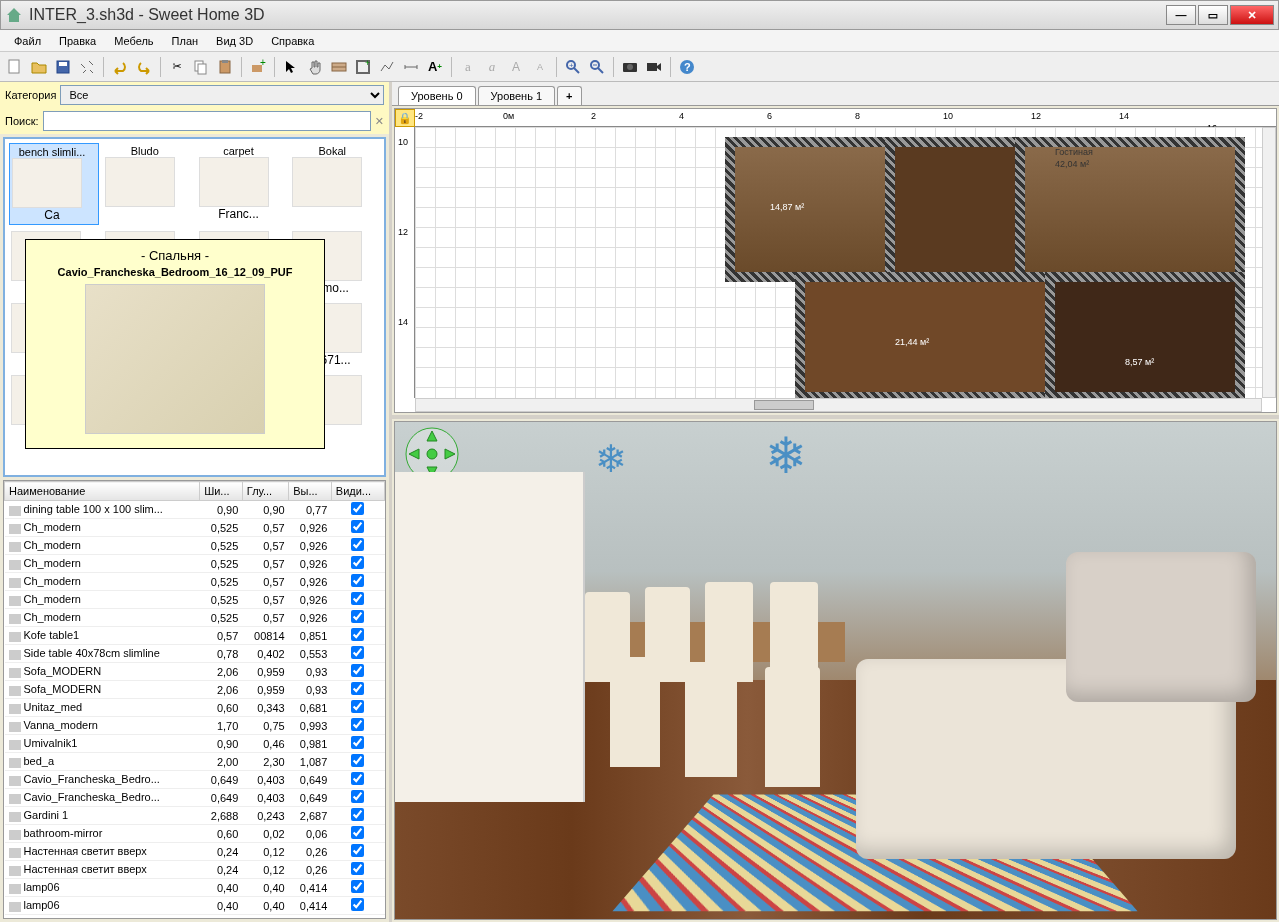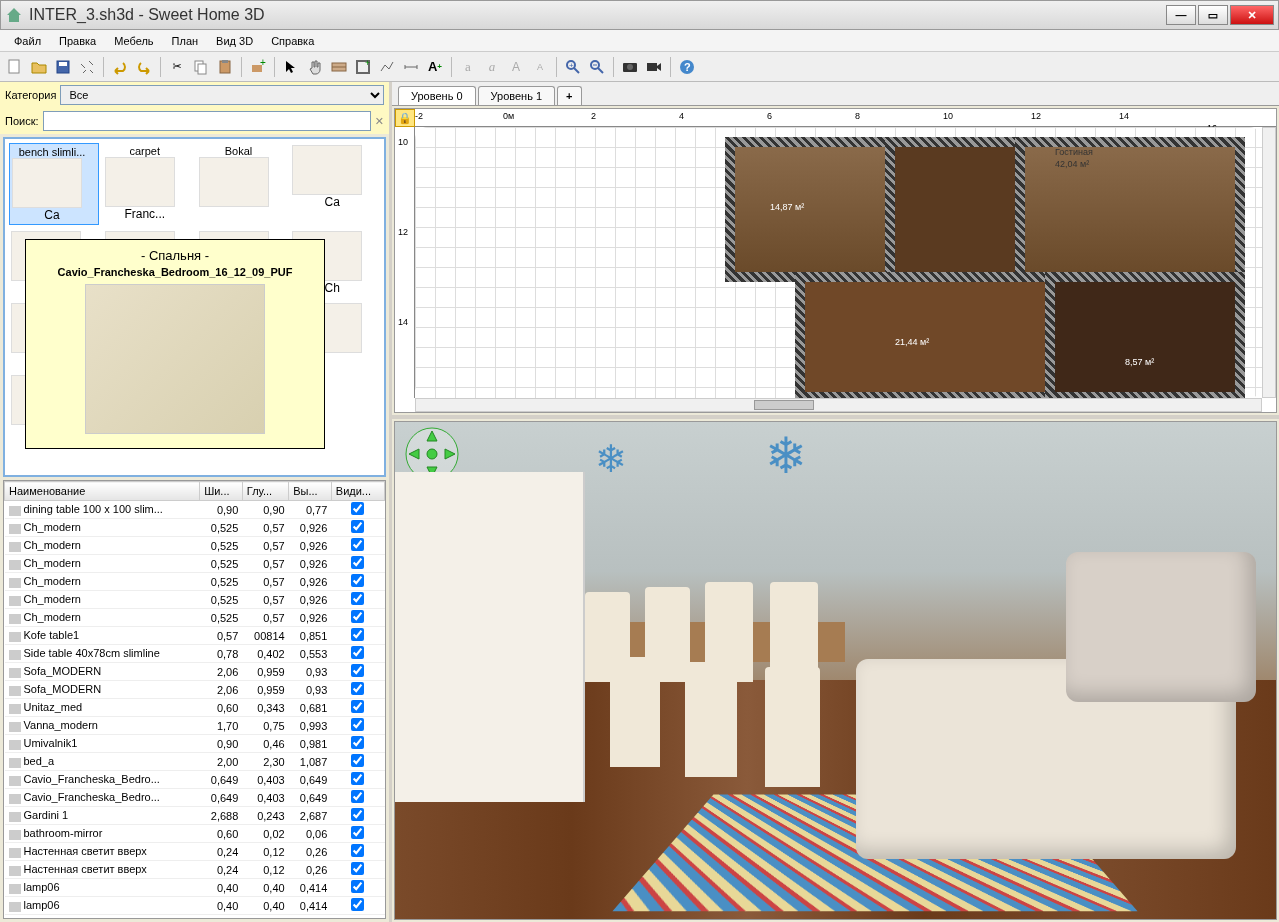--- a/index.html
+++ b/index.html
@@ -41,21 +41,21 @@
 .tabs-row { height: 24px; display: flex; align-items: flex-end; padding-left: 6px; background: #efefef; border-bottom: 1px solid #999; }
 .tab { padding: 3px 12px; border: 1px solid #999; border-bottom: none; background: #f8f8f8; margin-right: 2px; border-radius: 3px 3px 0 0; cursor: pointer; font-size: 11px; }
 .tab.active { background: #fff; }
 .tab.add { padding: 3px 8px; font-weight: bold; }
 .plan-area { flex: 0 0 305px; background: #fff; border: 1px solid #999; margin: 2px; position: relative; overflow: hidden; }
 .ruler-h { position: absolute; top: 0; left: 20px; right: 0; height: 18px; background: #fff; border-bottom: 1px solid #888; font-size: 9px; display: flex; }
 .ruler-h span { position: absolute; top: 2px; }
 .ruler-v { position: absolute; top: 18px; left: 0; width: 20px; bottom: 14px; background: #fff; border-right: 1px solid #888; font-size: 9px; }
 .ruler-v span { position: absolute; left: 3px; }
 .lock-icon { position: absolute; top: 0; left: 0; width: 20px; height: 18px; background: #ffe680; border: 1px solid #c90; display: flex; align-items: center; justify-content: center; }
-.plan-canvas { position: absolute; top: 18px; left: 20px; right: 14px; bottom: 14px; background: #fff; background-image: linear-gradient(#ddd 1px, transparent 1px), linear-gradient(90deg, #ddd 1px, transparent 1px); background-size: 20px 20px; border-radius: 13px; }
+.plan-canvas { position: absolute; top: 18px; left: 20px; right: 14px; bottom: 14px; background: #fff; background-image: linear-gradient(#ddd 1px, transparent 1px), linear-gradient(90deg, #ddd 1px, transparent 1px); background-size: 20px 20px; }
 .floorplan { position: absolute; left: 310px; top: 0; right: 0; bottom: 0; }
 .room { position: absolute; border: 10px solid; border-image: repeating-linear-gradient(45deg,#333,#333 3px,#999 3px,#999 6px) 10; }
 .room.r1 { left: 0; top: 10px; width: 170px; height: 145px; background: linear-gradient(#8a6a4a,#6a4a2a); }
 .room.r2 { left: 160px; top: 10px; width: 140px; height: 145px; background: #5a3a20; }
 .room.r3 { left: 290px; top: 10px; width: 230px; height: 145px; background: linear-gradient(#8a6a4a,#6a4a2a); }
 .room.r4 { left: 70px; top: 145px; width: 260px; height: 130px; background: #704828; }
 .room.r5 { left: 320px; top: 145px; width: 200px; height: 130px; background: #402818; }
 .room-label { position: absolute; color: #fff; font-size: 9px; z-index: 5; pointer-events: none; }
 .scrollbar-h { position: absolute; bottom: 0; left: 20px; right: 14px; height: 14px; background: #f0f0f0; border: 1px solid #ccc; }
 .scrollbar-v { position: absolute; top: 18px; right: 0; width: 14px; bottom: 14px; background: #f0f0f0; border: 1px solid #ccc; }
@@ -234,20 +234,25 @@
       <span style="margin-left:4px;color:#888;cursor:pointer;">✕</span>
     </div>
     <div class="catalog">
       <div class="catalog-grid" id="catalog-grid">
           <div class="cat-item selected">
             <div class="cat-label">bench slimli...</div>
             <div class="cat-thumb"></div>
             <div class="cat-name">Ca</div>
           </div>
           <div class="cat-item">
+            <div class="cat-label">Bludo</div>
+            <div class="cat-thumb"></div>
+            <div class="cat-name"></div>
+          </div>
+          <div class="cat-item">
             <div class="cat-label">carpet</div>
             <div class="cat-thumb"></div>
             <div class="cat-name">Franc...</div>
           </div>
           <div class="cat-item">
             <div class="cat-label">Bokal</div>
             <div class="cat-thumb"></div>
             <div class="cat-name"></div>
           </div>
           <div class="cat-item">

